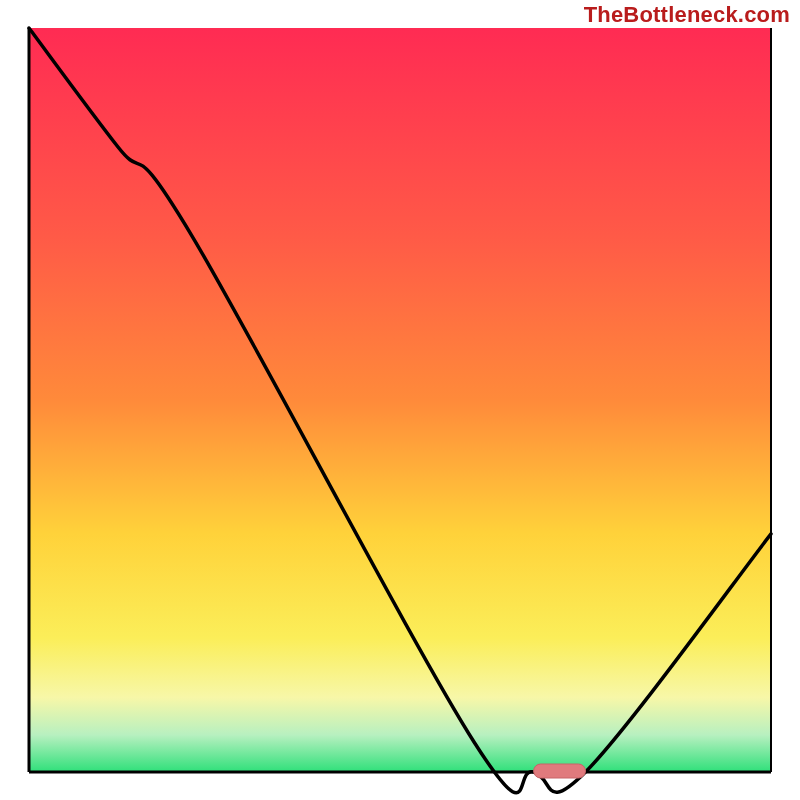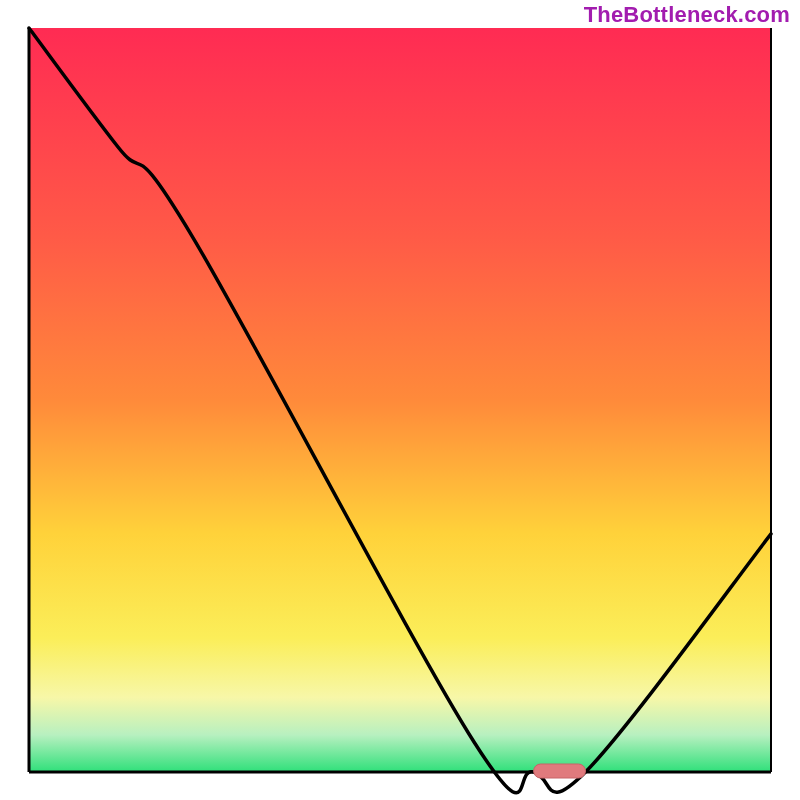--- a/index.html
+++ b/index.html
@@ -20,21 +20,21 @@
     left: 0;
     top: 0;
   }
   .watermark {
     position: absolute;
     top: 2px;
     right: 10px;
     font-family: Arial, Helvetica, sans-serif;
     font-size: 22px;
     font-weight: 600;
-    color: #a21caf;
+    color: #b91c1c;
     letter-spacing: 0.2px;
     user-select: none;
   }
 </style>
 </head>
 <body>
 
 <div class="chart-wrap">
 
   <svg class="chart" width="800" height="800" viewBox="0 0 800 800">

